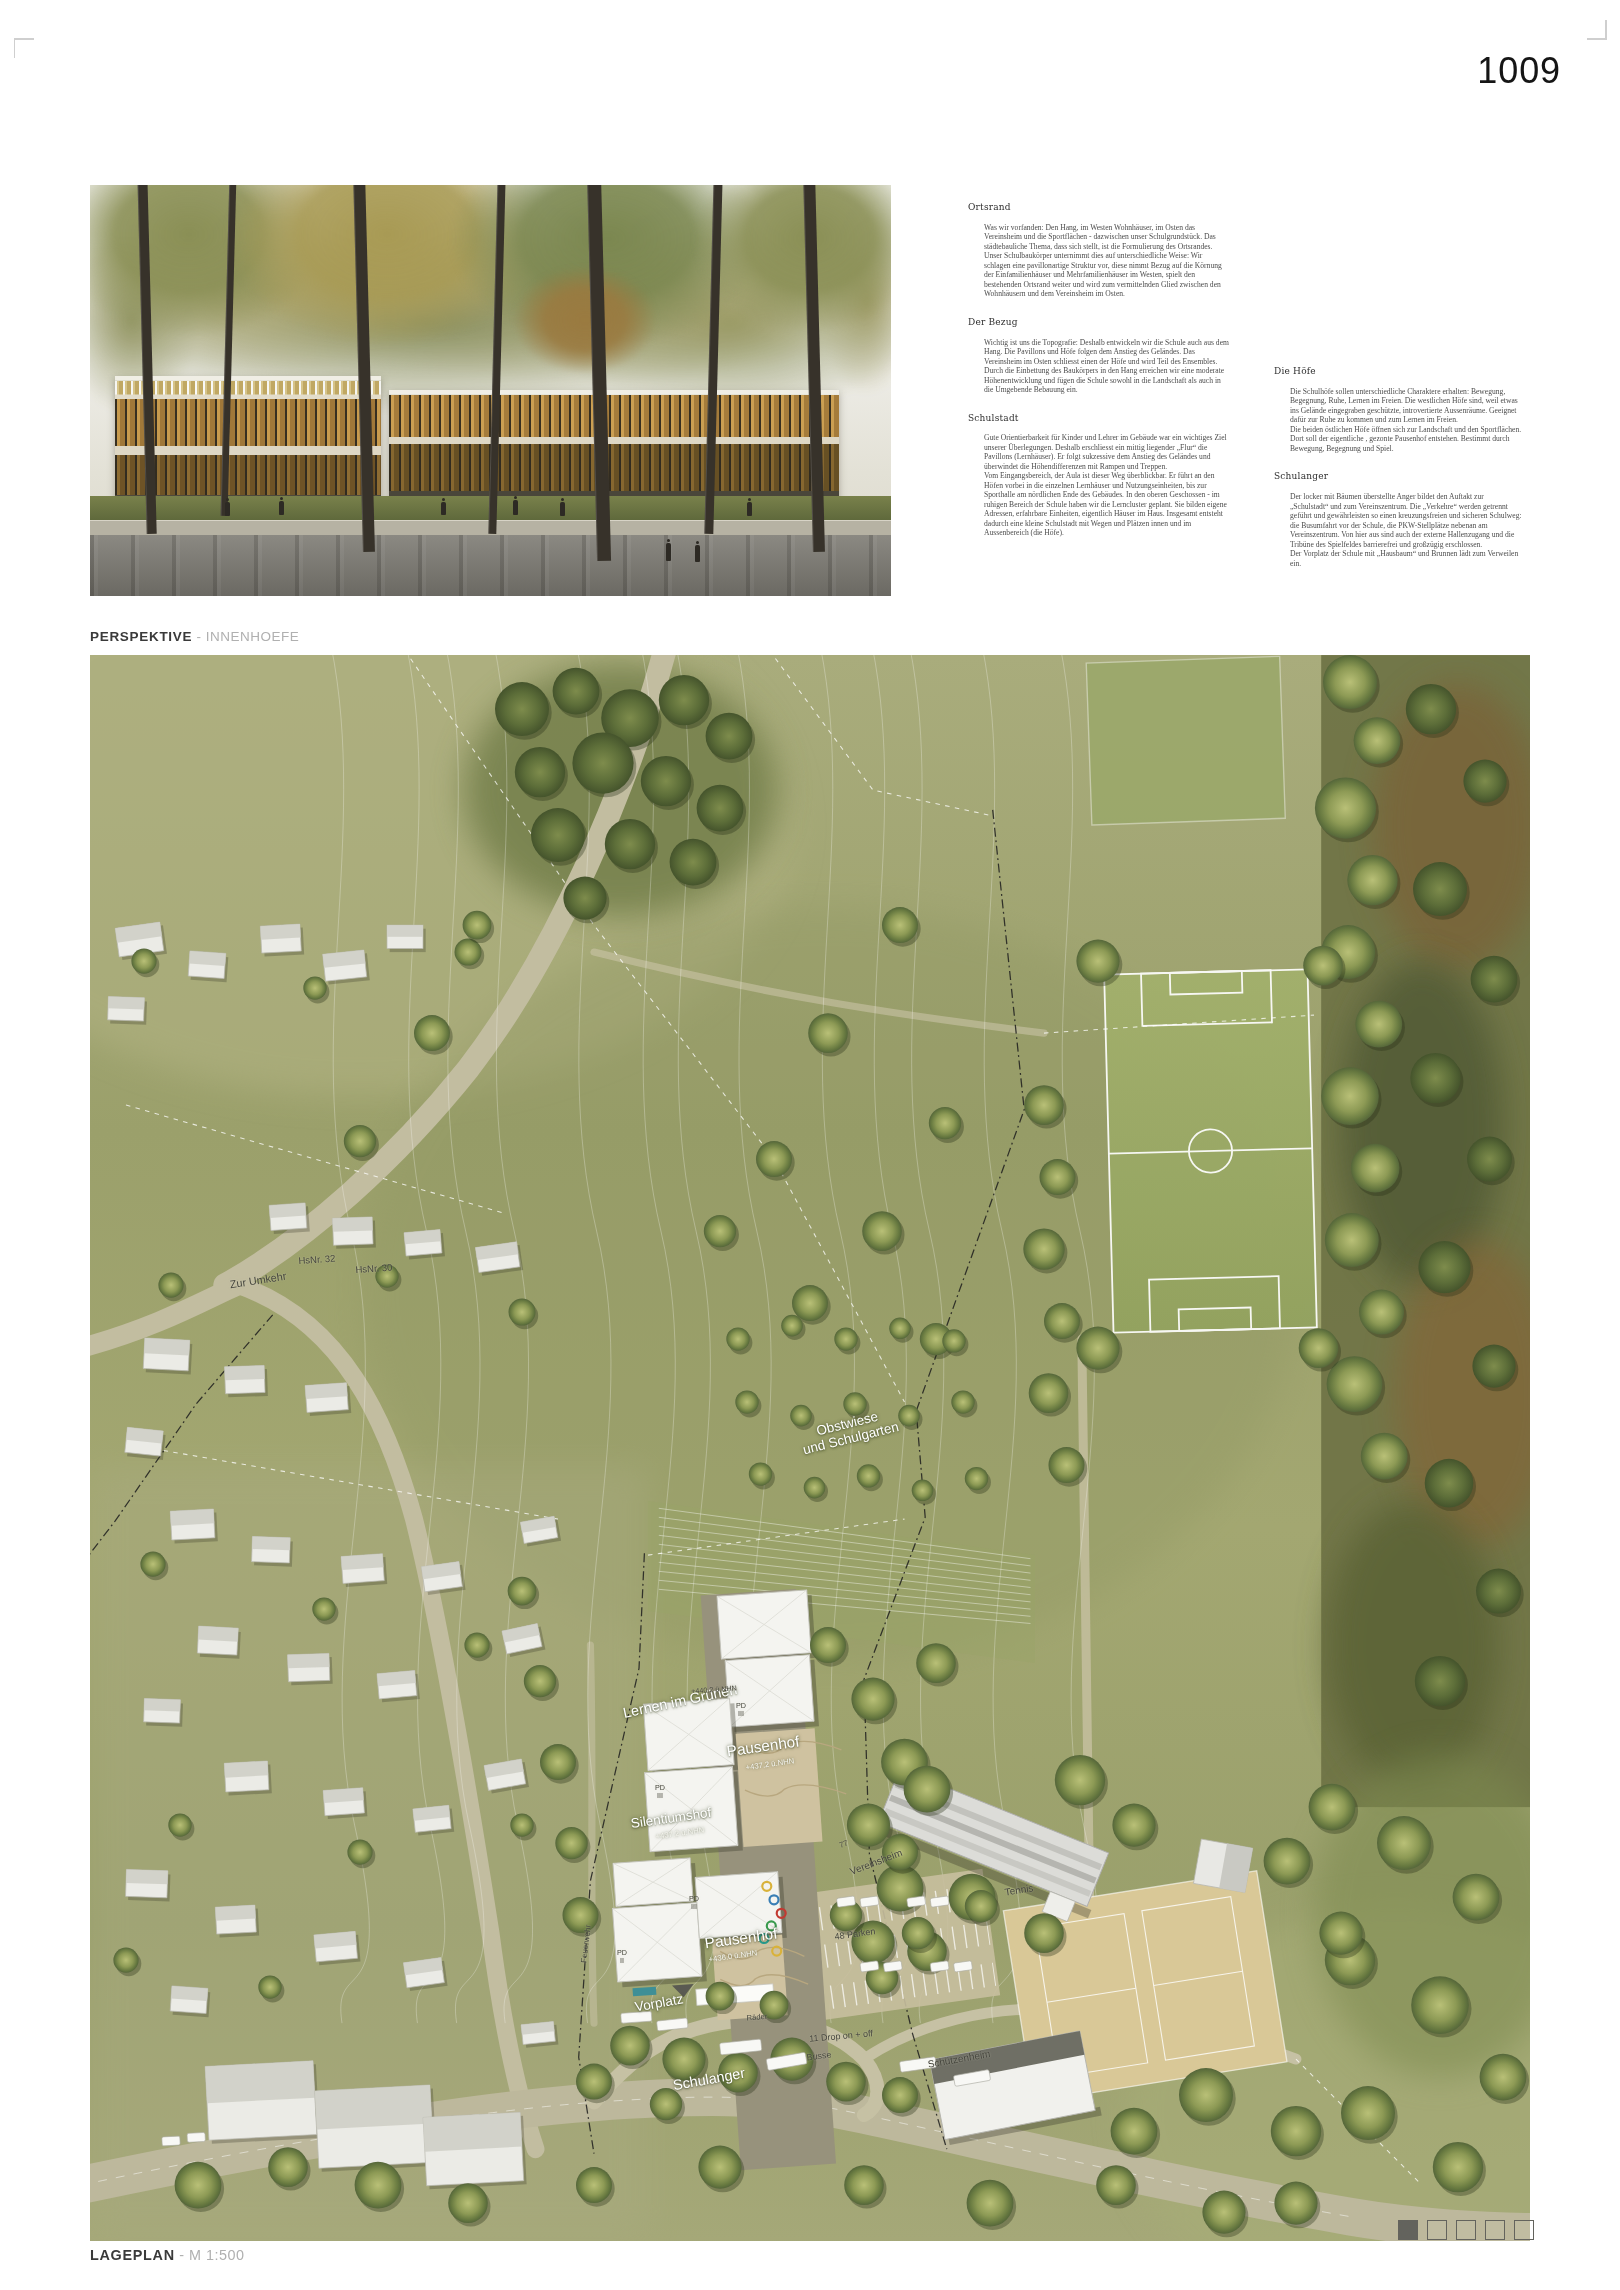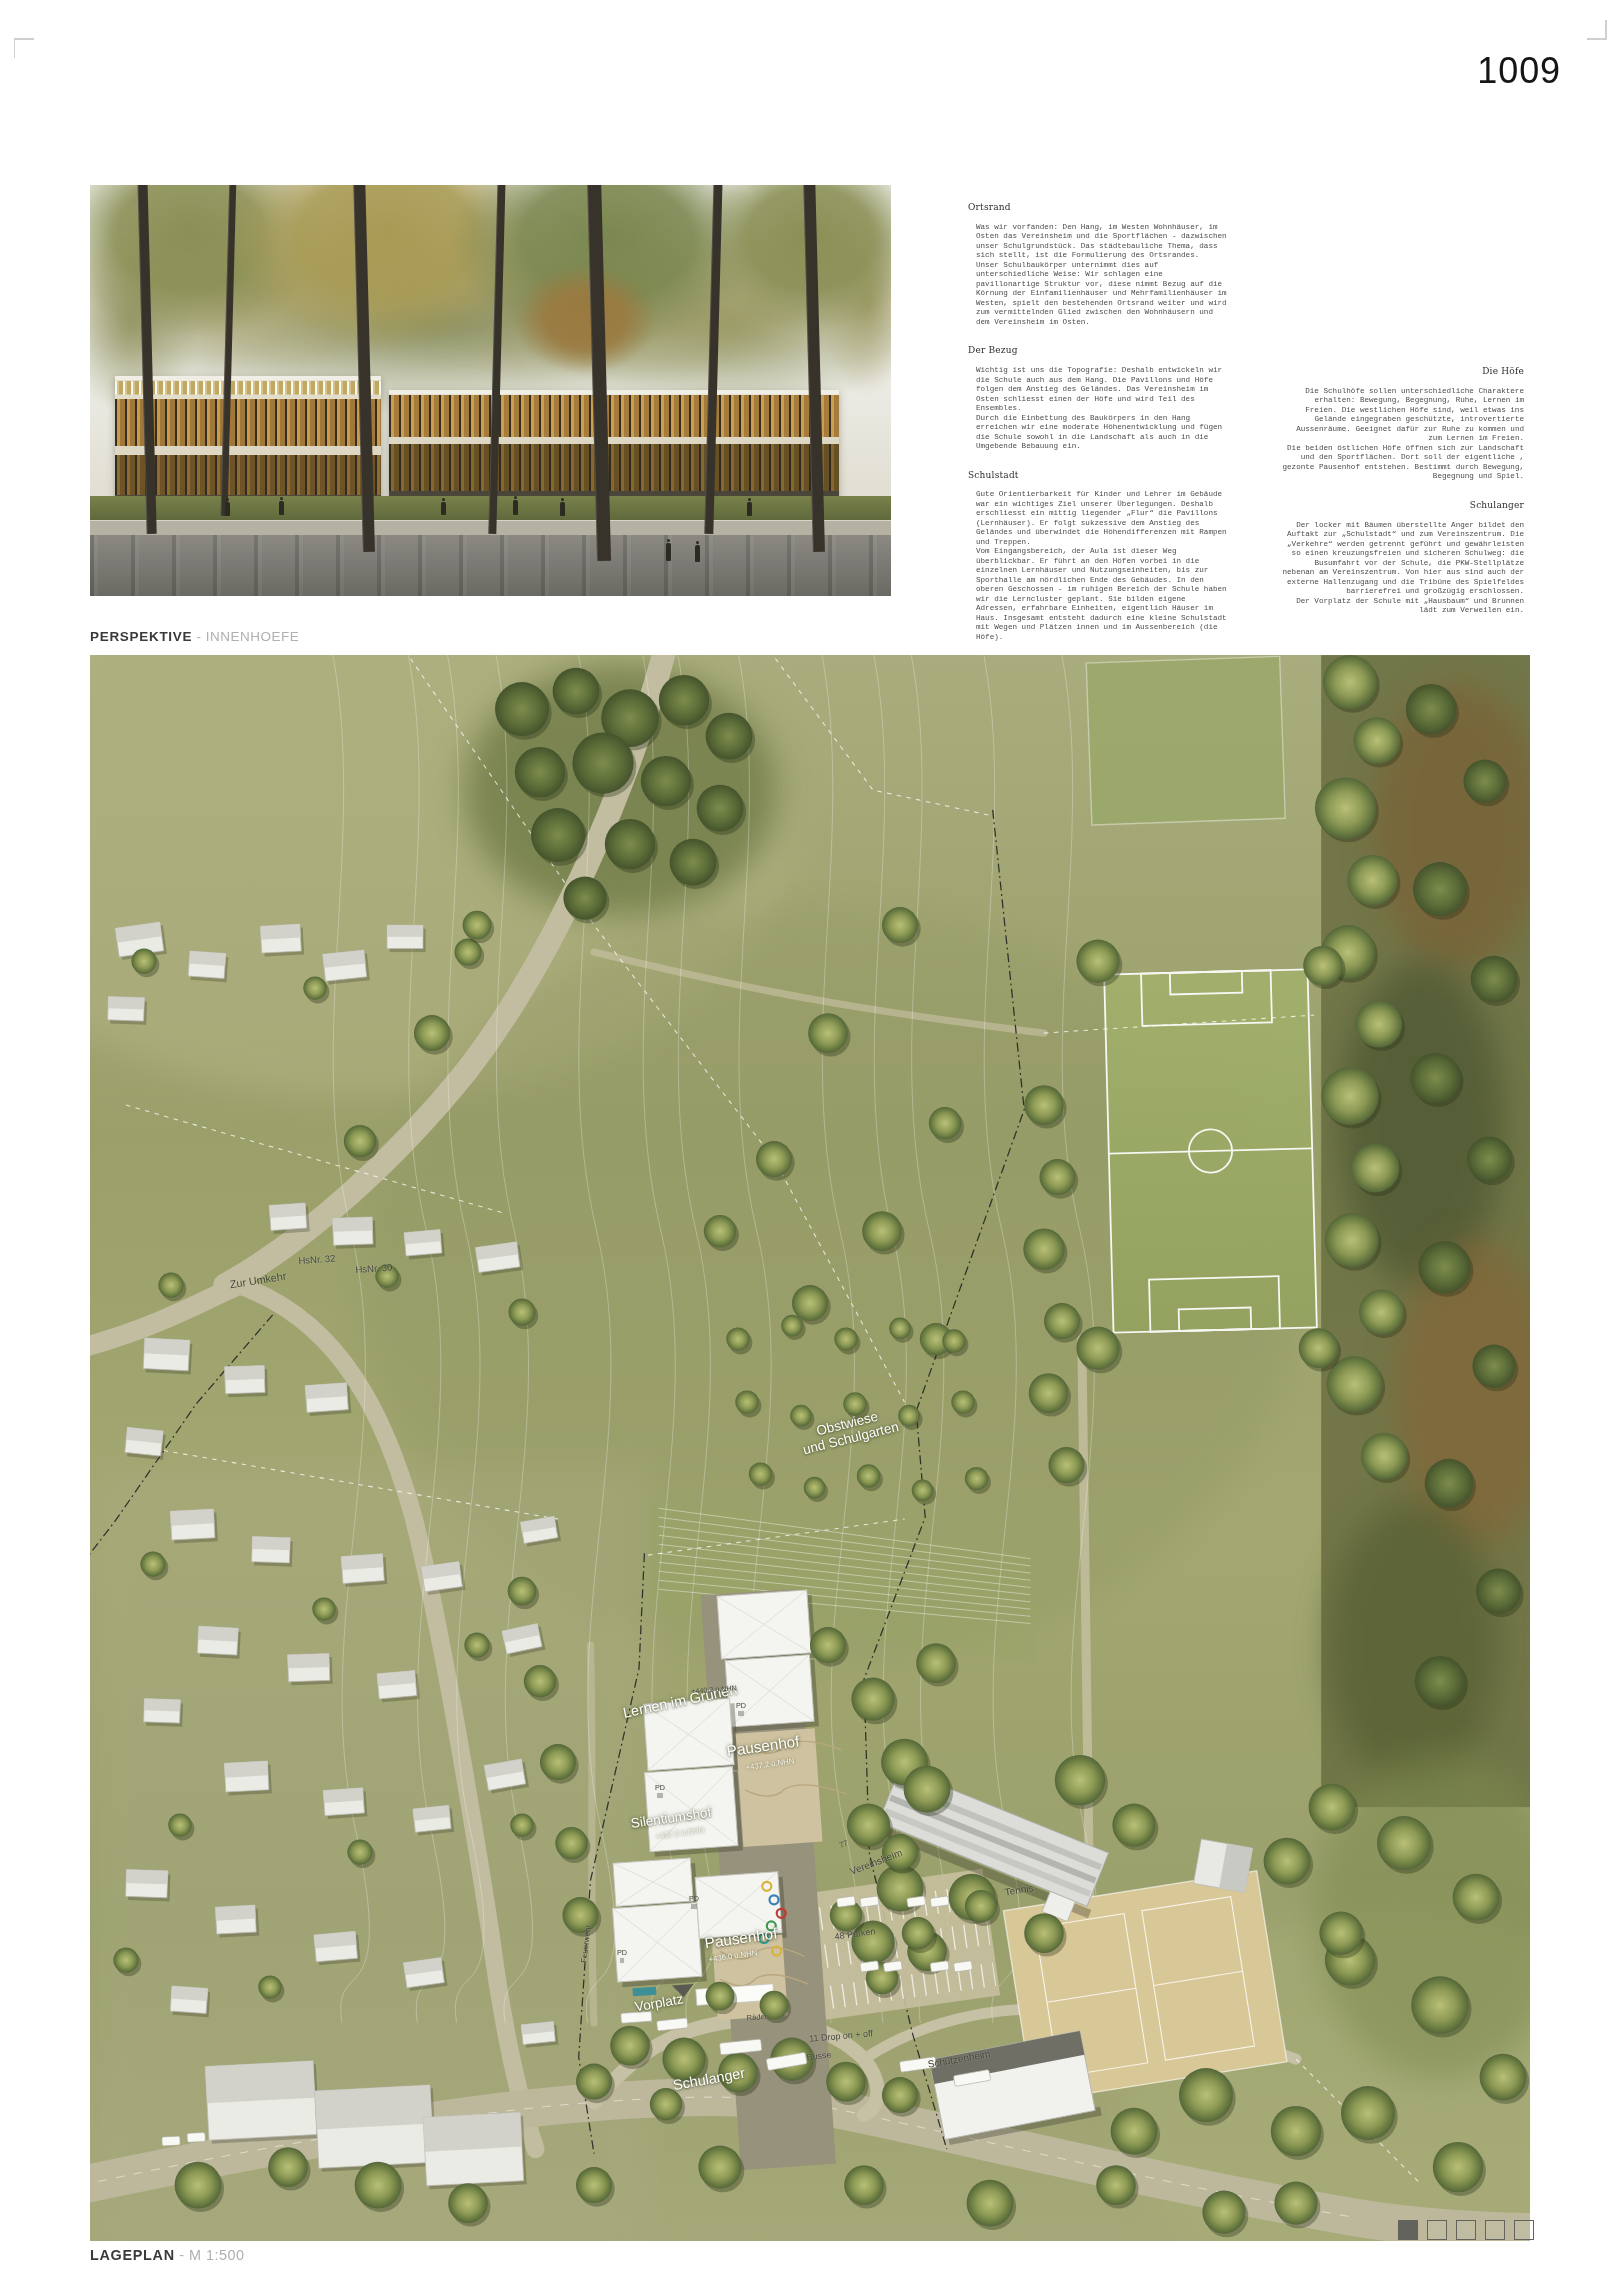--- a/index.html
+++ b/index.html
@@ -19,25 +19,25 @@
 
   
   .caption{position:absolute;font-size:13.5px;letter-spacing:0.5px;color:#b0b0b0;}
   .caption b{color:#3a3a3a;font-weight:700;letter-spacing:0.7px;}
   .persp-caption{left:90px;top:629px;}
   .plan-caption{left:90px;top:2247px;font-size:14.4px;}
 
   
   .essay{position:absolute;}
   .essay-col1{left:968px;top:202px;width:261px;}
-  .essay-col2{left:1274px;top:366px;width:250px;text-align:right;}
+  .essay-col2{left:1274px;top:366px;width:250px;}
   .essay h3{font-family:"DejaVu Serif",serif;font-size:9px;color:#2e2e2e;margin:0 0 10.8px 0;
             font-weight:400;letter-spacing:0.2px;}
-  .essay p{font-family:Liberation Mono, monospace;font-size:7.6px;line-height:9.5px;color:#4c4c4c;
-           margin:0 0 18px 8px;white-space:pre-line;}
+  .essay p{font-family:Liberation Serif, serif;font-size:7.6px;line-height:9.5px;color:#4c4c4c;
+           margin:0 0 18px 16px;white-space:pre-line;}
 
   
   .persp{position:absolute;left:90px;top:185px;width:801px;height:411px;overflow:hidden;background:#efeee9;}
   .p-sky{position:absolute;inset:0;background:linear-gradient(#f6f6f3 0%,#edece6 45%,#e3e1d6 70%,#d9d6c9 100%);}
   .p-backtrees{position:absolute;left:-27px;top:22.5px;width:855px;height:207px;filter:blur(4.5px);opacity:.9;
     background:
       radial-gradient(closest-side at 8% 55%, #8b8e58 0%, rgba(139,142,88,0) 100%),
       radial-gradient(closest-side at 24% 40%, #a09a5e 0%, rgba(160,154,94,0) 100%),
       radial-gradient(closest-side at 42% 55%, #7e8550 0%, rgba(126,133,80,0) 100%),
       radial-gradient(closest-side at 60% 42%, #a89e5f 0%, rgba(168,158,95,0) 100%),

